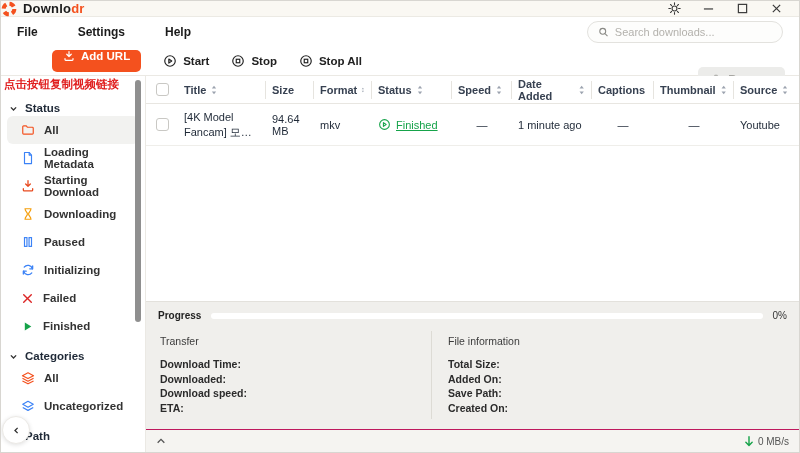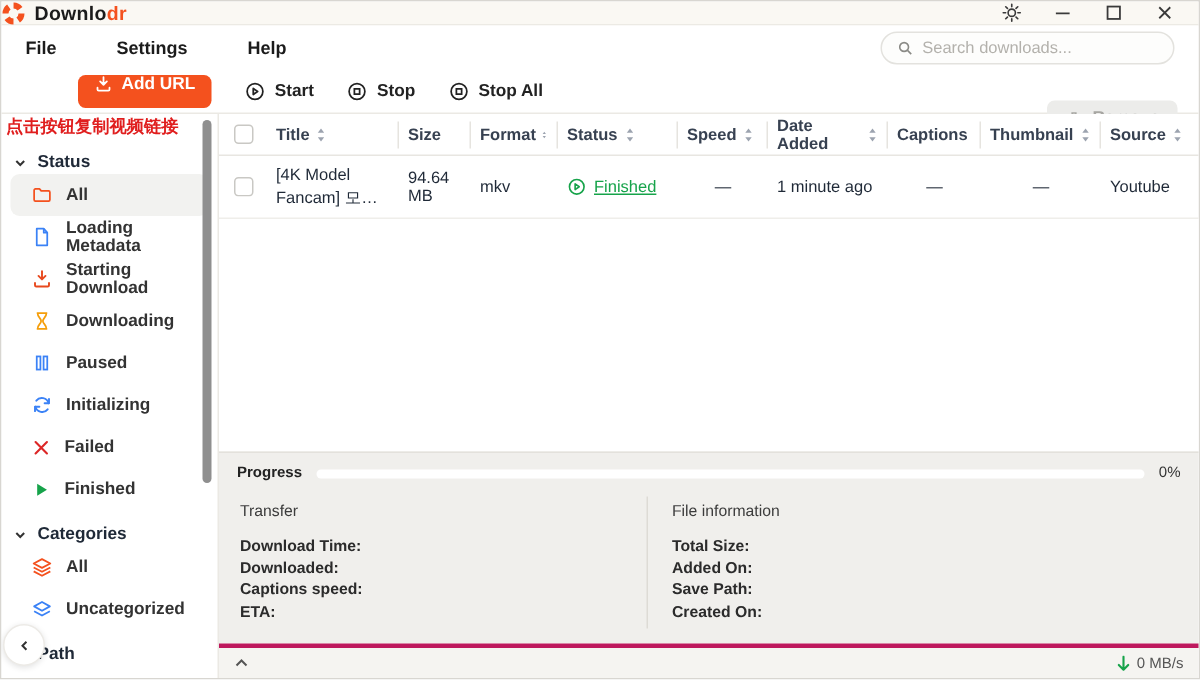--- a/index.html
+++ b/index.html
@@ -67,21 +67,21 @@
   .progress-track { flex:1; height:6px; background:#fff; border-radius:3px; position:relative; cursor:default; }
   .progress-fill { height:100%; width:0%; background:#f4511e; border-radius:3px; }
   .progress-value { font-size:10px; color:#333; }
   .info-cols { display:flex; padding:6px 0 10px 0; }
   .info-col-left { width:286px; border-right:1px solid #dddbd5; padding:4px 8px 4px 14px; }
   .info-col-right { flex:1; padding:4px 10px 4px 16px; }
   .info-title { font-size:10.5px; color:#3c3c3c; margin-bottom:10px; }
   .info-line { font-size:10.5px; font-weight:bold; color:#2b2b2b; line-height:14.5px; }
 
   
-  .statusbar { height:23px; background:#f5f4f1; border-top:3px solid #be185d; display:flex; align-items:center; padding:0 10px; flex:0 0 auto; }
+  .statusbar { height:23px; background:#f5f4f1; border-top:1px solid #be185d; display:flex; align-items:center; padding:0 10px; flex:0 0 auto; }
   .sb-right { margin-left:auto; display:flex; align-items:center; gap:4px; font-size:10px; color:#555; }
 </style>
 </head>
 <body>
 
 <div class="window">
 
   <div class="titlebar">
     <div class="logo-area">
       <svg width="16" height="16" viewBox="0 0 24 24">
@@ -363,21 +363,21 @@
           <div class="progress-track">
               <div class="progress-fill"></div>
             </div>
           <span class="progress-value">0%</span>
         </div>
         <div class="info-cols">
           <div class="info-col-left">
             <div class="info-title">Transfer</div>
             <div class="info-line">Download Time:</div>
             <div class="info-line">Downloaded:</div>
-            <div class="info-line">Captions speed:</div>
+            <div class="info-line">Download speed:</div>
             <div class="info-line">ETA:</div>
           </div>
           <div class="info-col-right">
             <div class="info-title">File information</div>
             <div class="info-line">Total Size:</div>
             <div class="info-line">Added On:</div>
             <div class="info-line">Save Path:</div>
             <div class="info-line">Created On:</div>
           </div>
         </div>

